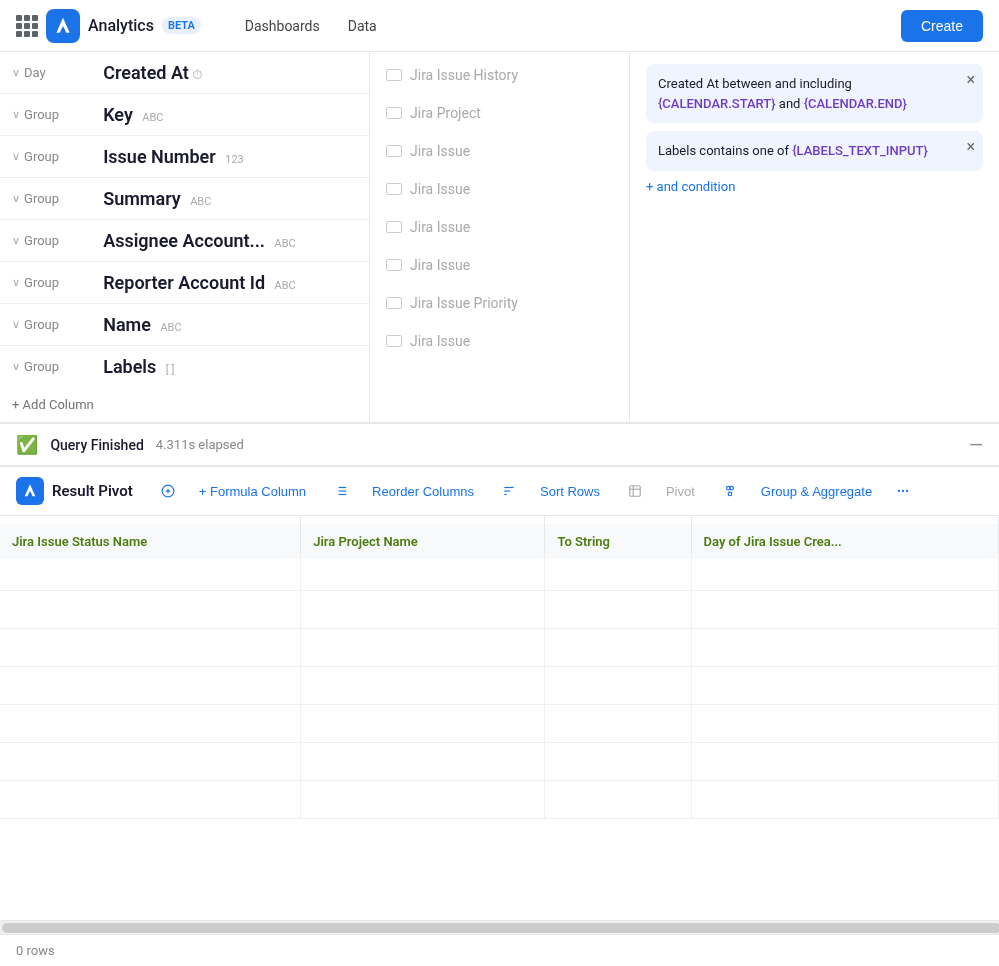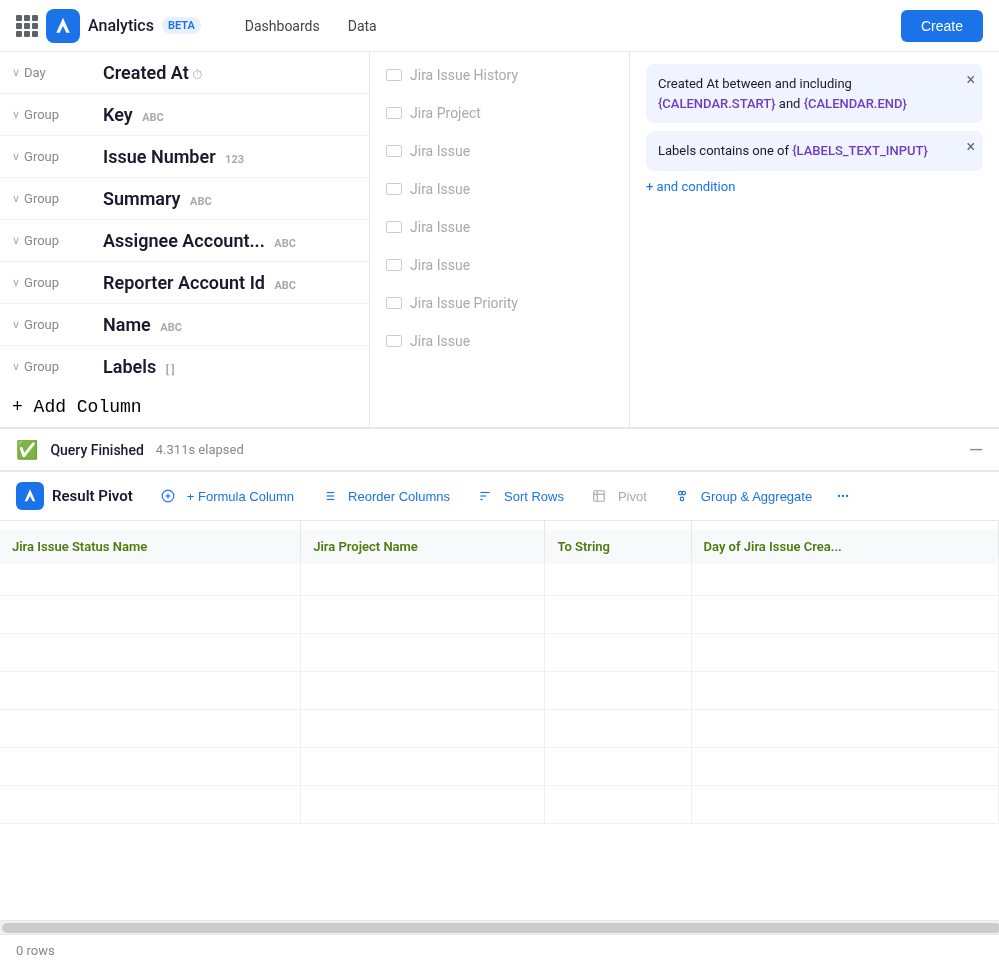--- a/index.html
+++ b/index.html
@@ -31,22 +31,22 @@
 
     
     .columns-panel { flex: 0 0 370px; border-right: 1px solid #e5e7eb; }
     .columns-table { width: 100%; border-collapse: collapse; }
     .columns-table tr { border-bottom: 1px solid #f0f0f0; }
     .columns-table tr:last-child { border-bottom: none; }
     .col-cell { padding: 10px 12px; vertical-align: middle; }
     .col-role { color: #888; font-size: 13px; white-space: nowrap; display: flex; align-items: center; gap: 4px; }
     .col-role .chevron { color: #aaa; font-size: 11px; }
     .col-name { font-weight: 600; font-size: 18px; color: #1a1a2e; }
-    .col-type { color: #aaa; font-size: 11px; margin-left: 6px; font-weight: bold; }
-    .add-column { padding: 10px 12px; color: #000000; font-size: 18px; cursor: pointer; font-family: Liberation Mono, monospace; }
+    .col-type { color: #aaa; font-size: 11px; margin-left: 6px; font-weight: normal; }
+    .add-column { padding: 10px 12px; color: #737373; font-size: 13px; cursor: pointer; }
 
     
     .sources-panel { flex: 0 0 260px; border-right: 1px solid #e5e7eb; padding: 4px 0; }
     .source-item { display: flex; align-items: center; gap: 8px; padding: 11px 16px; color: #aaa; font-size: 14px; cursor: pointer; }
     .source-icon { width: 16px; height: 12px; border: 1.5px solid #ccc; border-radius: 2px; display: inline-block; flex-shrink: 0; }
 
     
     .filters-panel { flex: 1; padding: 12px 16px; }
     .filter-card { background: #f0f4ff; border-radius: 8px; padding: 10px 12px; margin-bottom: 8px; position: relative; font-size: 13px; line-height: 1.5; }
     .filter-card .close-btn { position: absolute; top: 8px; right: 8px; color: #666; cursor: pointer; font-size: 16px; line-height: 1; }
@@ -72,21 +72,21 @@
     
     .result-toolbar {
       display: flex; align-items: center; gap: 4px;
       padding: 10px 16px; border-bottom: 1px solid #e5e7eb;
       background: #fff; flex-shrink: 0;
     }
     .result-logo { width: 28px; height: 28px; background: #1a73e8; border-radius: 6px; display: flex; align-items: center; justify-content: center; margin-right: 4px; }
     .result-logo svg { width: 16px; height: 16px; fill: white; }
     .result-title { font-size: 15px; font-weight: 600; color: #1a1a2e; margin-right: 12px; }
     .toolbar-btn {
-      display: flex; align-items: center; gap: 12px;
+      display: flex; align-items: center; gap: 24px;
       padding: 6px 12px; border-radius: 6px; border: none; background: transparent;
       color: #1a73e8; font-size: 13px; cursor: pointer; font-weight: 500;
     }
     .toolbar-btn.disabled { color: #aaa; }
     .toolbar-btn svg { width: 14px; height: 14px; }
 
     
     .data-table-wrapper { flex: 1; overflow: auto; }
     .data-table { width: 100%; border-collapse: collapse; }
     .data-table th {

